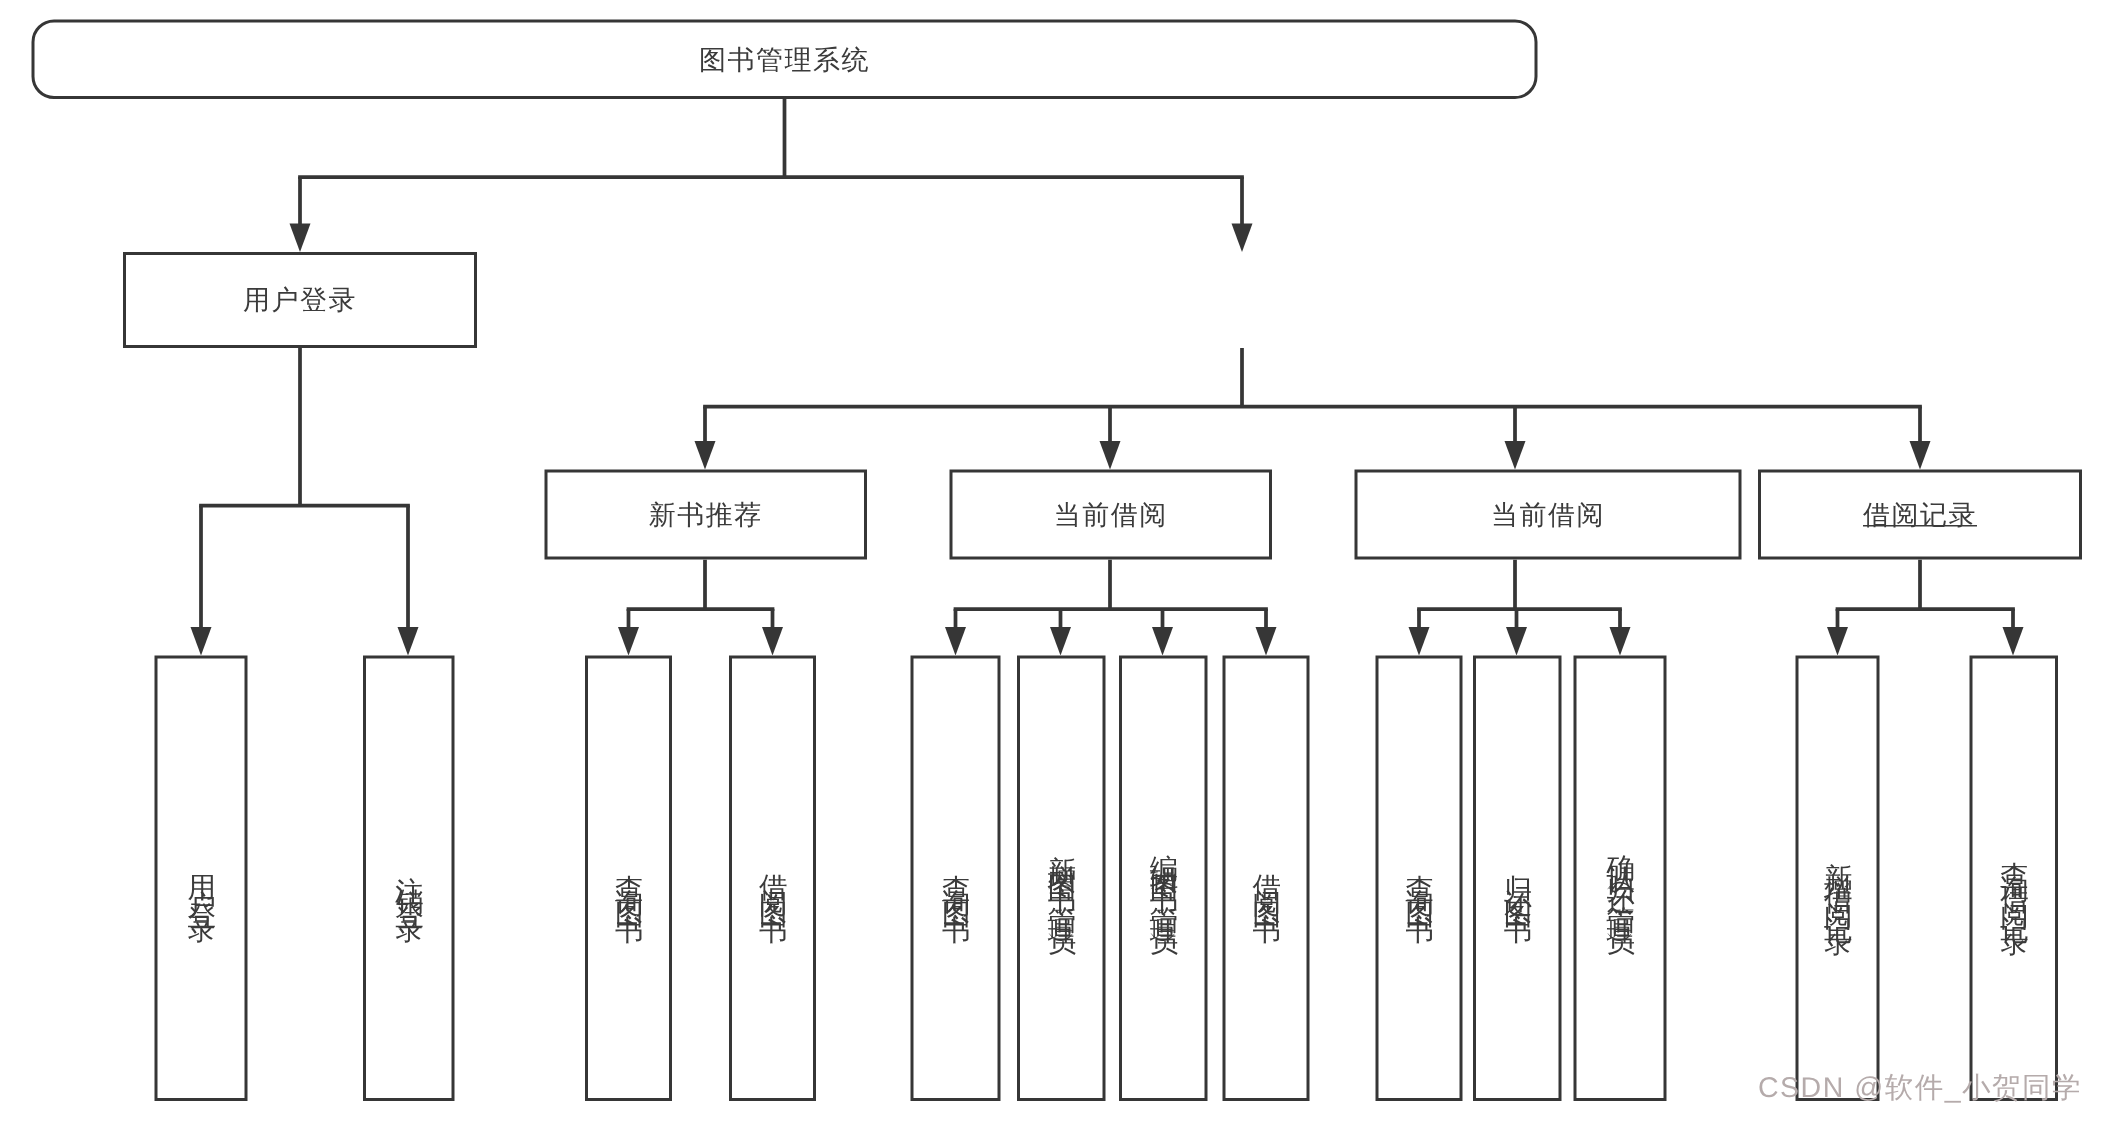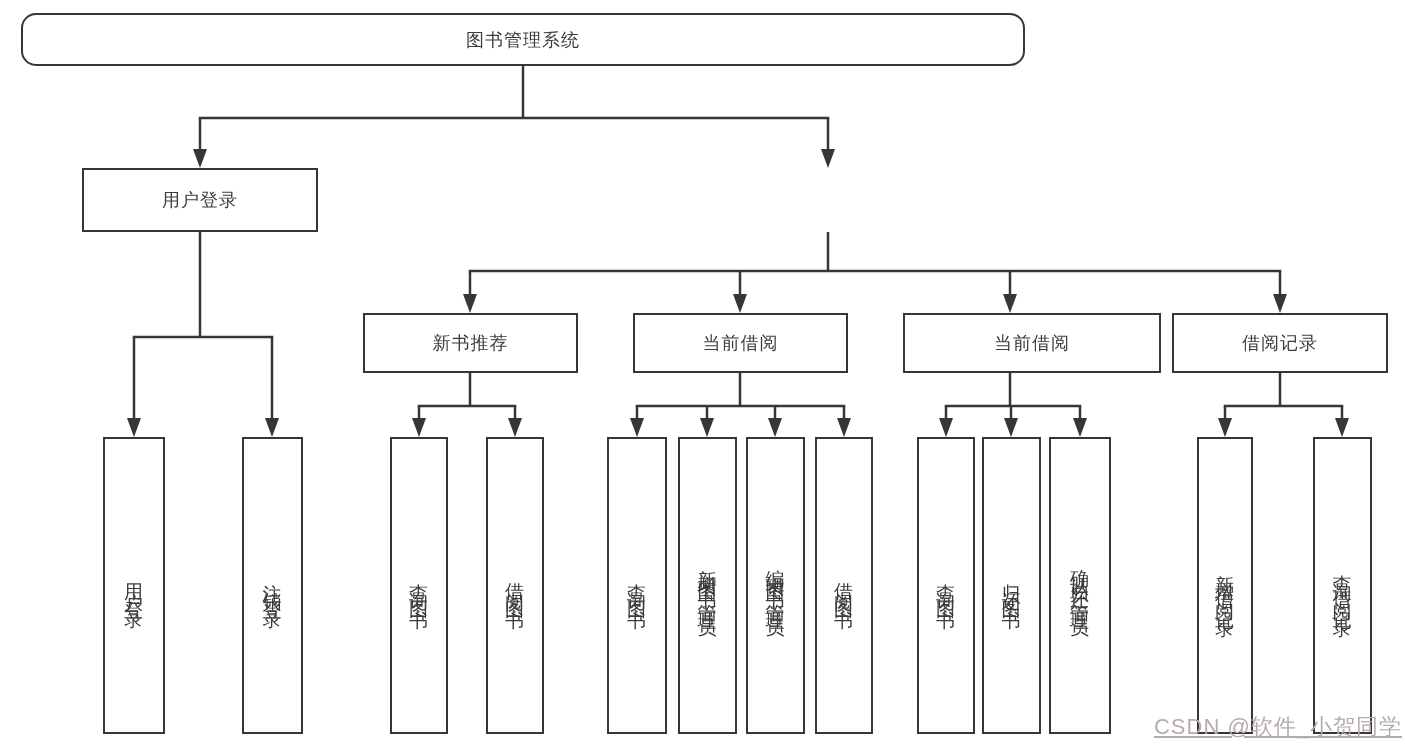--- a/index.html
+++ b/index.html
@@ -38,28 +38,27 @@
   }
   .vbox {
     writing-mode: vertical-rl;
     text-orientation: mixed;
     font-size: 19px;
     letter-spacing: 9px;
     line-height: 1;
   }
   .watermark {
     position: absolute;
-    right: 3px;
+    right: 17px;
     top: 712px;
-    font-size: 22px;
+    font-size: 19px;
     letter-spacing: 1px;
     color: #b5abab;
     z-index: 3;
     white-space: nowrap;
-    text-decoration: underline;
   }
 </style>
 </head>
 <body>
 
 <div class="stage">
 
   <svg class="connector-layer" width="1405" height="747" viewBox="0 0 1405 747">
 
     <g stroke="#363636" stroke-width="2.5" fill="none">
@@ -128,21 +127,21 @@
     </g>
   </svg>
 
   <div class="box hbox" style="left:21px; top:13px; width:1004px; height:53px;border-radius:15px;">图书管理系统</div>
 
   <div class="box hbox" style="left:82px; top:168px; width:236px; height:64px;">用户登录</div>
 
   <div class="box hbox" style="left:363px; top:313px; width:215px; height:60px;">新书推荐</div>
   <div class="box hbox" style="left:633px; top:313px; width:215px; height:60px;">当前借阅</div>
   <div class="box hbox" style="left:903px; top:313px; width:258px; height:60px;">当前借阅</div>
-  <div class="box hbox" style="left:1172px; top:313px; width:216px; height:60px;">借阅记录</div>
+  <div class="box hbox" style="left:1172px; top:313px; width:216px; height:60px;text-decoration:underline;">借阅记录</div>
 
   <div class="box vbox" style="left:103px; top:437px; width:62px; height:297px;">用户登录</div>
   <div class="box vbox" style="left:242px; top:437px; width:61px; height:297px;">注销登录</div>
 
   <div class="box vbox" style="left:390px; top:437px; width:58px; height:297px;">查询图书</div>
   <div class="box vbox" style="left:486px; top:437px; width:58px; height:297px;">借阅图书</div>
 
   <div class="box vbox" style="left:607px; top:437px; width:60px; height:297px;">查询图书</div>
   <div class="box vbox" style="left:678px; top:437px; width:59px; height:297px; letter-spacing:7px;">新增图书（管理员）</div>
   <div class="box vbox" style="left:746px; top:437px; width:59px; height:297px; letter-spacing:7px;">编辑图书（管理员）</div>

